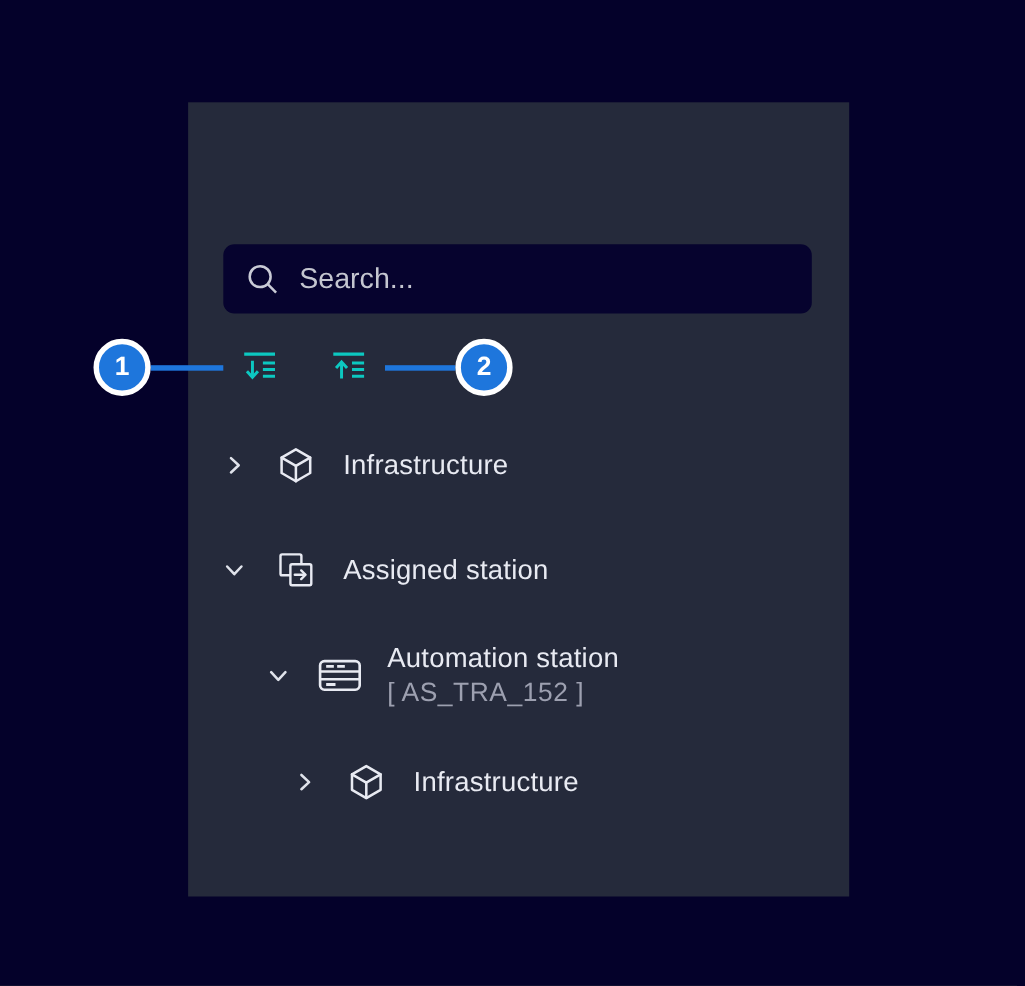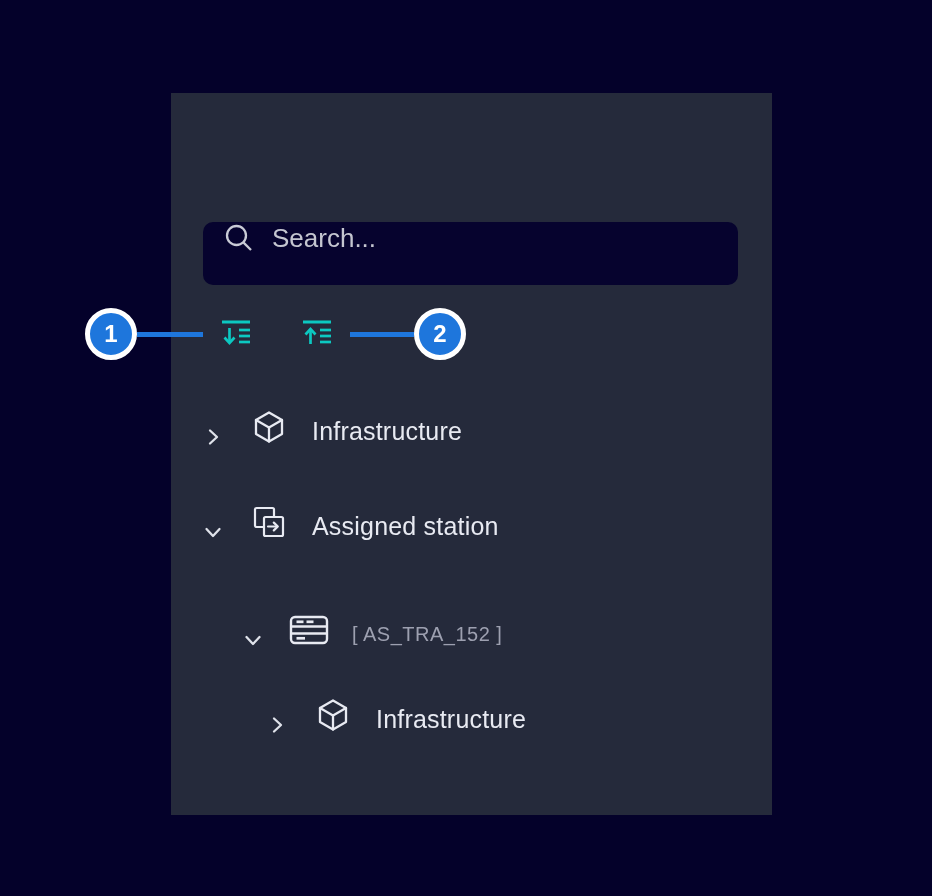--- a/index.html
+++ b/index.html
@@ -12,50 +12,50 @@
   }
   
   .panel{
     position:absolute;left:171px;top:93px;width:601px;height:722px;
     background:#252a3b;
   }
   
   .search-box{
     position:absolute;left:32px;top:129px;width:535px;height:63px;
     background:#06032e;border-radius:10px;
-    display:flex;align-items:flex-start;padding-left:20px;box-sizing:border-box;gap:15px;
+    display:flex;align-items:center;padding-left:20px;box-sizing:border-box;gap:15px;
   }
   .search-box input{
     background:transparent;border:none;outline:none;
     color:#e8eaf2;font-size:26px;flex:1;min-width:0;
     font-family:"Liberation Sans",sans-serif;
   }
   .search-box input::placeholder{color:#c4c6d0;opacity:1;}
   
   .tool-btn{
     position:absolute;width:44px;height:44px;top:219px;
     background:transparent;border:none;padding:0;cursor:pointer;
     display:flex;align-items:center;justify-content:center;
   }
   .tool-btn.b1{left:43px;}
   .tool-btn.b2{left:124px;}
   
   .tree-row{
     position:absolute;left:0;right:0;height:48px;
-    display:flex;align-items:flex-end;cursor:pointer;
+    display:flex;align-items:center;cursor:pointer;
   }
   .tree-row.lvl0{padding-left:32px;}
   .tree-row.lvl1{padding-left:72px;}
   .tree-row.lvl2{padding-left:96px;}
   .tree-row.tall{height:72px;}
   .chev{width:20px;height:20px;display:flex;align-items:center;justify-content:center;flex-shrink:0;}
   .ticon{width:40px;height:40px;margin-left:26px;display:flex;align-items:center;justify-content:center;flex-shrink:0;}
   .tlabels{margin-left:23px;display:flex;flex-direction:column;line-height:31px;}
   .tlabel{color:#e8eaf2;font-size:25px;letter-spacing:.2px;}
-  .tsub{color:#9da0b0;font-size:20px;letter-spacing:.5px;}
+  .tsub{color:#9da0b0;font-size:24px;letter-spacing:.5px;}
   
   .callout{
     position:absolute;width:42px;height:42px;border-radius:50%;
     background:#1e76dc;border:5px solid #ffffff;
     display:flex;align-items:center;justify-content:center;
     color:#ffffff;font-size:24px;font-weight:bold;z-index:5;
   }
   .callout.c1{left:85px;top:308px;}
   .callout.c2{left:414px;top:308px;}
   .callout-line{position:absolute;height:5px;background:#1e76dc;top:332px;z-index:4;}
@@ -150,20 +150,21 @@
       <svg width="40" height="32" viewBox="0 0 40 32" fill="none" stroke="#e8eaf2" stroke-width="2.4" stroke-linejoin="round">
         <rect x="2" y="3" width="36" height="26" rx="4"></rect>
         <line x1="2" y1="12.5" x2="38" y2="12.5"></line>
         <line x1="2" y1="19.5" x2="38" y2="19.5"></line>
         <line x1="7.5" y1="7.8" x2="14.5" y2="7.8" stroke-width="2.7"></line>
         <line x1="17.5" y1="7.8" x2="24.5" y2="7.8" stroke-width="2.7"></line>
         <line x1="7.5" y1="24.3" x2="16" y2="24.3" stroke-width="2.7"></line>
       </svg>
     </span>
     <span class="tlabels">
+      <span class="tlabel">Automation station</span>
       <span class="tsub">[ AS_TRA_152 ]</span>
     </span>
   </div>
 
   <div class="tree-row lvl2" style="top:594px">
     <span class="chev">
       <svg width="20" height="20" viewBox="0 0 20 20" fill="none" stroke="#dfe2ea" stroke-width="2.3" stroke-linecap="round" stroke-linejoin="round">
         <polyline points="7,3.5 14,10 7,16.5"></polyline>
       </svg>
     </span>

